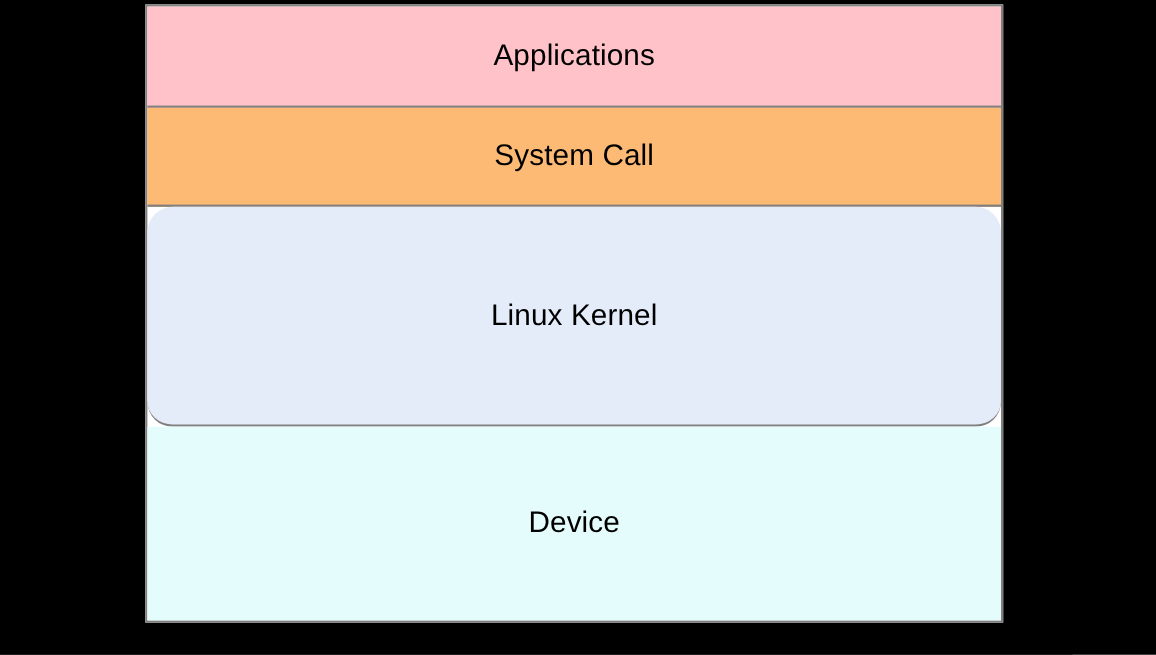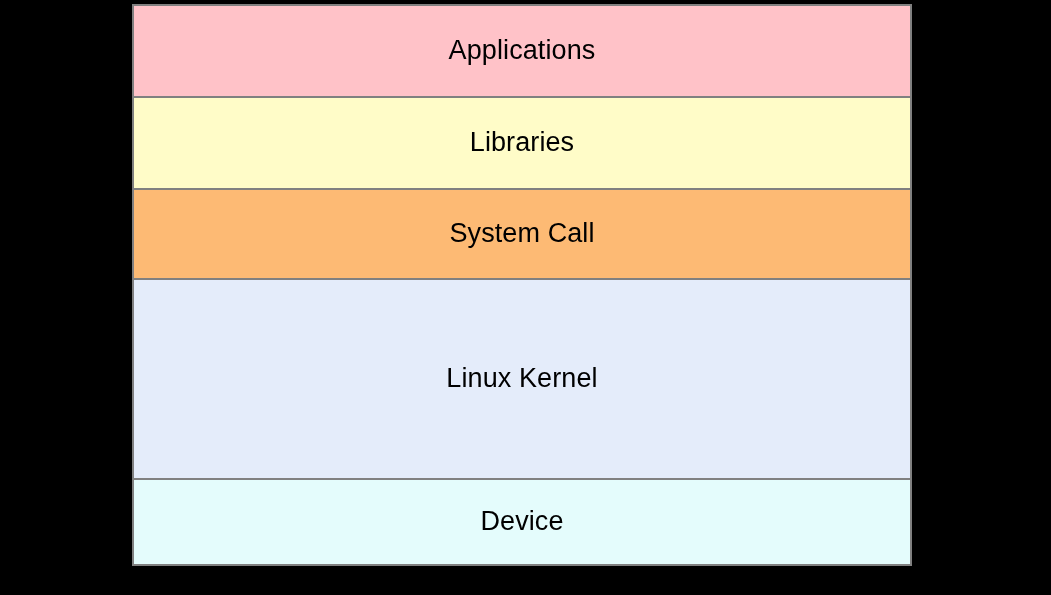--- a/index.html
+++ b/index.html
@@ -62,29 +62,26 @@
 <body>
 
 <div id="canvas">
 
   <div id="stack">
 
     <div class="layer layer-0" style="background:#ffc2c8;">
       <span class="layer-label">Applications</span>
     </div>
 
-    <div class="layer layer-1" style="background:#fffcc8;">
-      <span class="layer-label">Libraries</span>
-    </div>
 
     <div class="layer layer-2" style="background:#fdba74;">
       <span class="layer-label">System Call</span>
     </div>
 
-    <div class="layer layer-3" style="background:#e4ecfa;">
+    <div class="layer layer-3" style="background:#e4ecfa;border-radius:23px;">
       <span class="layer-label">Linux Kernel</span>
     </div>
 
     <div class="layer layer-4" style="background:#e4fcfc;">
       <span class="layer-label">Device</span>
     </div>
 
   </div>
 
 </div>

